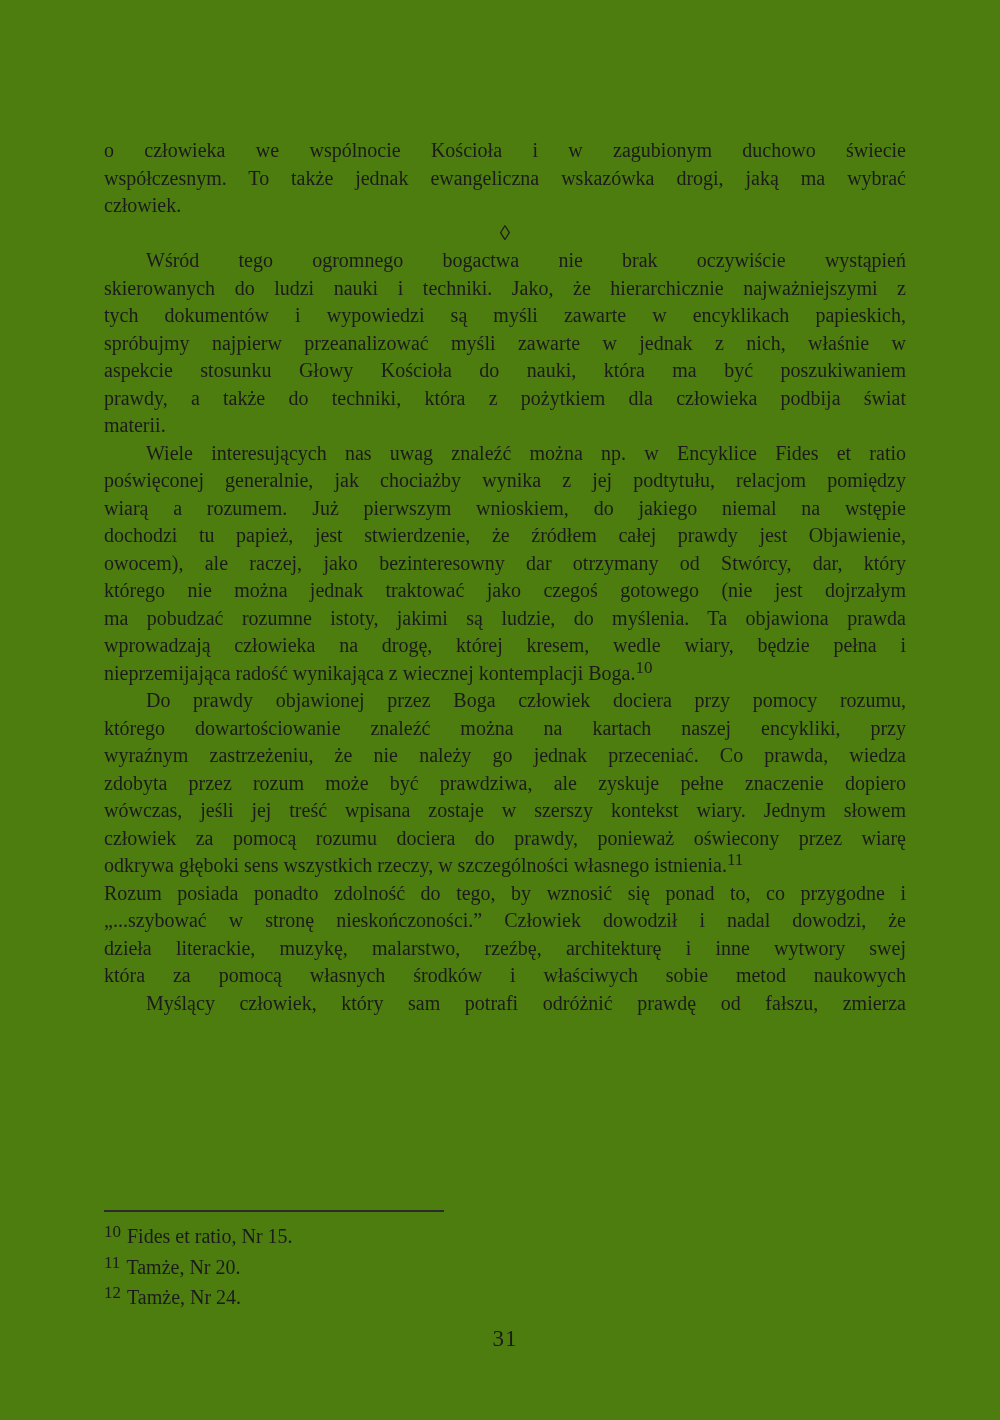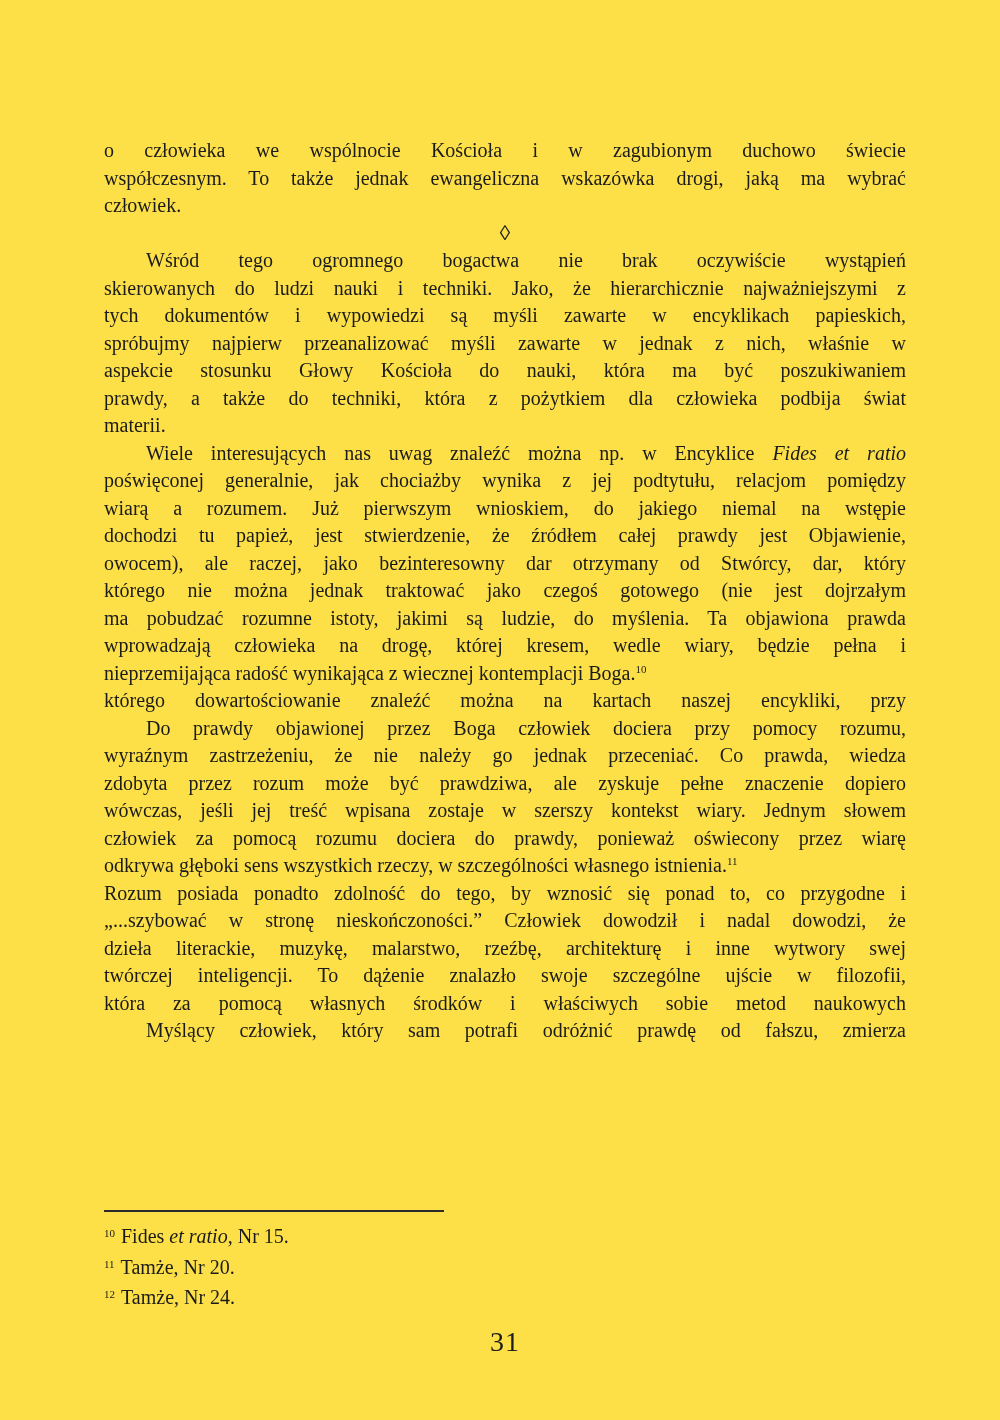--- a/index.html
+++ b/index.html
@@ -9,21 +9,21 @@
   }
   body {
     position: relative;
     font-family: "Liberation Serif", "DejaVu Serif", serif;
     color: #1b1b1b;
     -webkit-font-smoothing: antialiased;
   }
   .page {
     position: absolute;
     inset: 0;
-    background: #fde047;
+    background: #4d7c0f;
     overflow: hidden;
   }
   .text-block {
     position: absolute;
     left: 104px;
     top: 137px;
     width: 802px;
     font-size: 20px;
   }
   .para { margin: 0; }
@@ -32,23 +32,23 @@
     text-align: justify;
     text-align-last: left;
     -moz-text-align-last: left;
     white-space: normal;
   }
   .line.fill {
     text-align-last: justify;
     -moz-text-align-last: justify;
   }
   .line.indent { text-indent: 42px; }
-  .italic { font-style: italic; }
+  .italic { }
   sup.fn-ref, sup.fn-marker {
-    font-size: 11px;
+    font-size: 17px;
     line-height: 0;
     position: relative;
     top: -7px;
     vertical-align: baseline;
   }
   .diamond {
     line-height: 27.5px;
     height: 27.5px;
     text-align: center;
     font-size: 21px;
@@ -69,21 +69,21 @@
     font-size: 20px;
     line-height: 30.5px;
   }
   .footnote sup.fn-marker { margin-right: 6px; top: -6px; }
   .page-number {
     position: absolute;
     left: 104px;
     top: 1326px;
     width: 802px;
     text-align: center;
-    font-size: 28px;
+    font-size: 23px;
     letter-spacing: 1px;
     color: #1b1b1b;
   }
 </style>
 </head>
 <body>
 
 <div class="page">
   <main class="text-block" id="text-block">
       <div class="para">
@@ -106,33 +106,32 @@
         <div class="line fill"><span class="">poświęconej generalnie, jak chociażby wynika z jej podtytułu, relacjom pomiędzy</span></div>
         <div class="line fill"><span class="">wiarą a rozumem. Już pierwszym wnioskiem, do jakiego niemal na wstępie</span></div>
         <div class="line fill"><span class="">dochodzi tu papież, jest stwierdzenie, że źródłem całej prawdy jest Objawienie,</span></div>
         <div class="line fill"><span class="">owocem), ale raczej, jako bezinteresowny dar otrzymany od Stwórcy, dar, który</span></div>
         <div class="line fill"><span class="">którego nie można jednak traktować jako czegoś gotowego (nie jest dojrzałym</span></div>
         <div class="line fill"><span class="">ma pobudzać rozumne istoty, jakimi są ludzie, do myślenia. Ta objawiona prawda</span></div>
         <div class="line fill"><span class="">wprowadzają człowieka na drogę, której kresem, wedle wiary, będzie pełna i</span></div>
         <div class="line"><span class="">nieprzemijająca radość wynikająca z wiecznej kontemplacji Boga.</span><sup class="fn-ref">10</sup></div>
       </div>
       <div class="para">
+        <div class="line fill indent"><span class="">Do prawdy objawionej przez Boga człowiek dociera przy pomocy rozumu,</span></div>
         <div class="line fill"><span class="">którego dowartościowanie znaleźć można na kartach naszej encykliki, przy</span></div>
-        <div class="line fill indent"><span class="">Do prawdy objawionej przez Boga człowiek dociera przy pomocy rozumu,</span></div>
         <div class="line fill"><span class="">wyraźnym zastrzeżeniu, że nie należy go jednak przeceniać. Co prawda, wiedza</span></div>
         <div class="line fill"><span class="">zdobyta przez rozum może być prawdziwa, ale zyskuje pełne znaczenie dopiero</span></div>
         <div class="line fill"><span class="">wówczas, jeśli jej treść wpisana zostaje w szerszy kontekst wiary. Jednym słowem</span></div>
         <div class="line fill"><span class="">człowiek za pomocą rozumu dociera do prawdy, ponieważ oświecony przez wiarę</span></div>
         <div class="line"><span class="">odkrywa głęboki sens wszystkich rzeczy, w szczególności własnego istnienia.</span><sup class="fn-ref">11</sup></div>
       </div>
       <div class="para">
         <div class="line fill"><span class="">Rozum posiada ponadto zdolność do tego, by wznosić się ponad to, co przygodne i</span></div>
         <div class="line fill"><span class="">„...szybować w stronę nieskończoności.” Człowiek dowodził i nadal dowodzi, że</span></div>
         <div class="line fill"><span class="">dzieła literackie, muzykę, malarstwo, rzeźbę, architekturę i inne wytwory swej</span></div>
-        <div class="line fill"><span class="">twórczej inteligencji. To dążenie znalazło swoje szczególne ujście w filozofii,</span></div>
         <div class="line fill"><span class="">która za pomocą własnych środków i właściwych sobie metod naukowych</span></div>
       </div>
       <div class="para">
         <div class="line fill indent"><span class="">Myślący człowiek, który sam potrafi odróżnić prawdę od fałszu, zmierza</span></div>
       </div>
     </main>
 
   <div class="footnote-area">
     <div class="footnote-rule"></div>
     <div id="footnotes">

